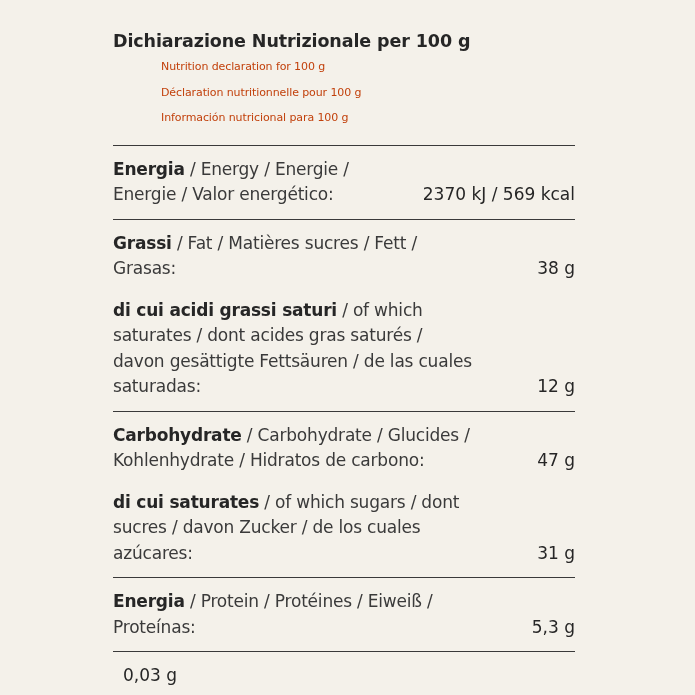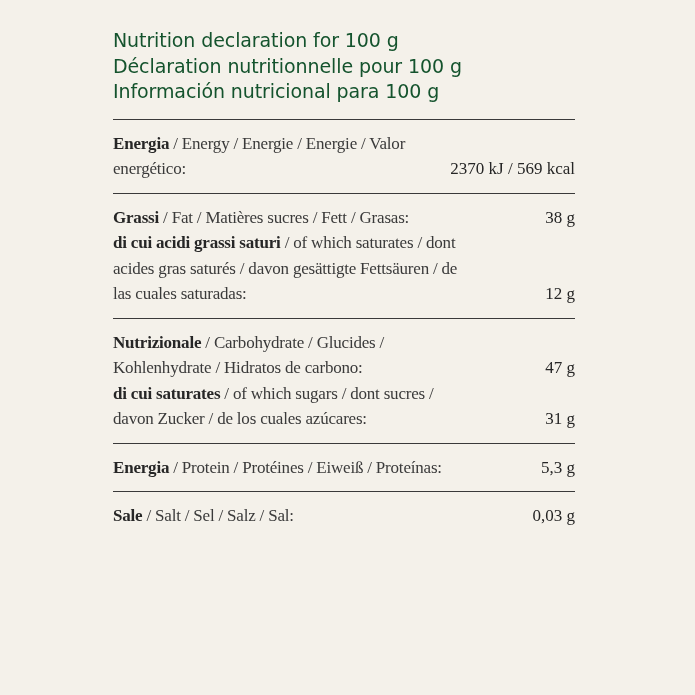--- a/index.html
+++ b/index.html
@@ -24,33 +24,33 @@
     padding-bottom: 14px;
   }
   .title-main {
     font-size: 17.5px;
     font-weight: bold;
     line-height: 26px;
     letter-spacing: -0.1px;
     color: #262626;
   }
   .title-sub {
-    font-size: 19px;
+    font-size: 11px;
     line-height: 25.5px;
-    color: #14532d;
+    color: #c2410c;
     letter-spacing: -0.1px;
+    margin-left: 48px;
   }
   .row {
     display: flex;
     align-items: flex-end;
     justify-content: space-between;
     border-top: 1.5px solid #3a3a3a;
     padding-top: 11px;
     padding-bottom: 11px;
-    font-family: Liberation Serif, serif;
   }
   .row-text {
     font-size: 17px;
     line-height: 25.5px;
     color: #3a3a3a;
     letter-spacing: -0.2px;
     max-width: 360px;
   }
   .row-text .lead {
     font-weight: bold;
@@ -68,32 +68,33 @@
   .sub-line {
     display: flex;
     align-items: flex-end;
     justify-content: space-between;
     width: 100%;
   }
   .stack {
     width: 100%;
   }
   .group-inner {
-    margin-top: 0;
+    margin-top: 16px;
   }
   .nowrap-val {
     align-self: flex-end;
   }
 </style>
 </head>
 <body style="background: rgb(244, 241, 234);">
 
 <div class="panel">
 
   <div class="title-block">
+    <div class="title-main">Dichiarazione Nutrizionale per 100 g</div>
     <div class="title-sub">Nutrition declaration for 100 g</div>
     <div class="title-sub">Déclaration nutritionnelle pour 100 g</div>
     <div class="title-sub">Información nutricional para 100 g</div>
   </div>
 
   <div class="row">
     <div class="row-text"><span class="lead">Energia</span><span> / Energy / Energie / Energie / Valor energético:</span></div>
     <div class="row-value">2370 kJ / 569 kcal</div>
   </div>
 
@@ -106,33 +107,32 @@
       <div class="sub-line group-inner">
         <div class="row-text"><span class="lead">di cui acidi grassi saturi</span><span> / of which saturates / dont acides gras saturés / davon gesättigte Fettsäuren / de las cuales saturadas:</span></div>
         <div class="row-value nowrap-val">12 g</div>
       </div>
     </div>
   </div>
 
   <div class="row">
     <div class="stack">
       <div class="sub-line">
-        <div class="row-text"><span class="lead">Nutrizionale</span><span> / Carbohydrate / Glucides / Kohlenhydrate / Hidratos de carbono:</span></div>
+        <div class="row-text"><span class="lead">Carbohydrate</span><span> / Carbohydrate / Glucides / Kohlenhydrate / Hidratos de carbono:</span></div>
         <div class="row-value nowrap-val">47 g</div>
       </div>
       <div class="sub-line group-inner">
         <div class="row-text"><span class="lead">di cui saturates</span><span> / of which sugars / dont sucres / davon Zucker / de los cuales azúcares:</span></div>
         <div class="row-value nowrap-val">31 g</div>
       </div>
     </div>
   </div>
 
   <div class="row">
     <div class="row-text"><span class="lead">Energia</span><span> / Protein / Protéines / Eiweiß / Proteínas:</span></div>
     <div class="row-value">5,3 g</div>
   </div>
 
   <div class="row">
-    <div class="row-text"><span class="lead">Sale</span><span> / Salt / Sel / Salz / Sal:</span></div>
     <div class="row-value">0,03 g</div>
   </div>
 
 </div>
 
 </body></html>

